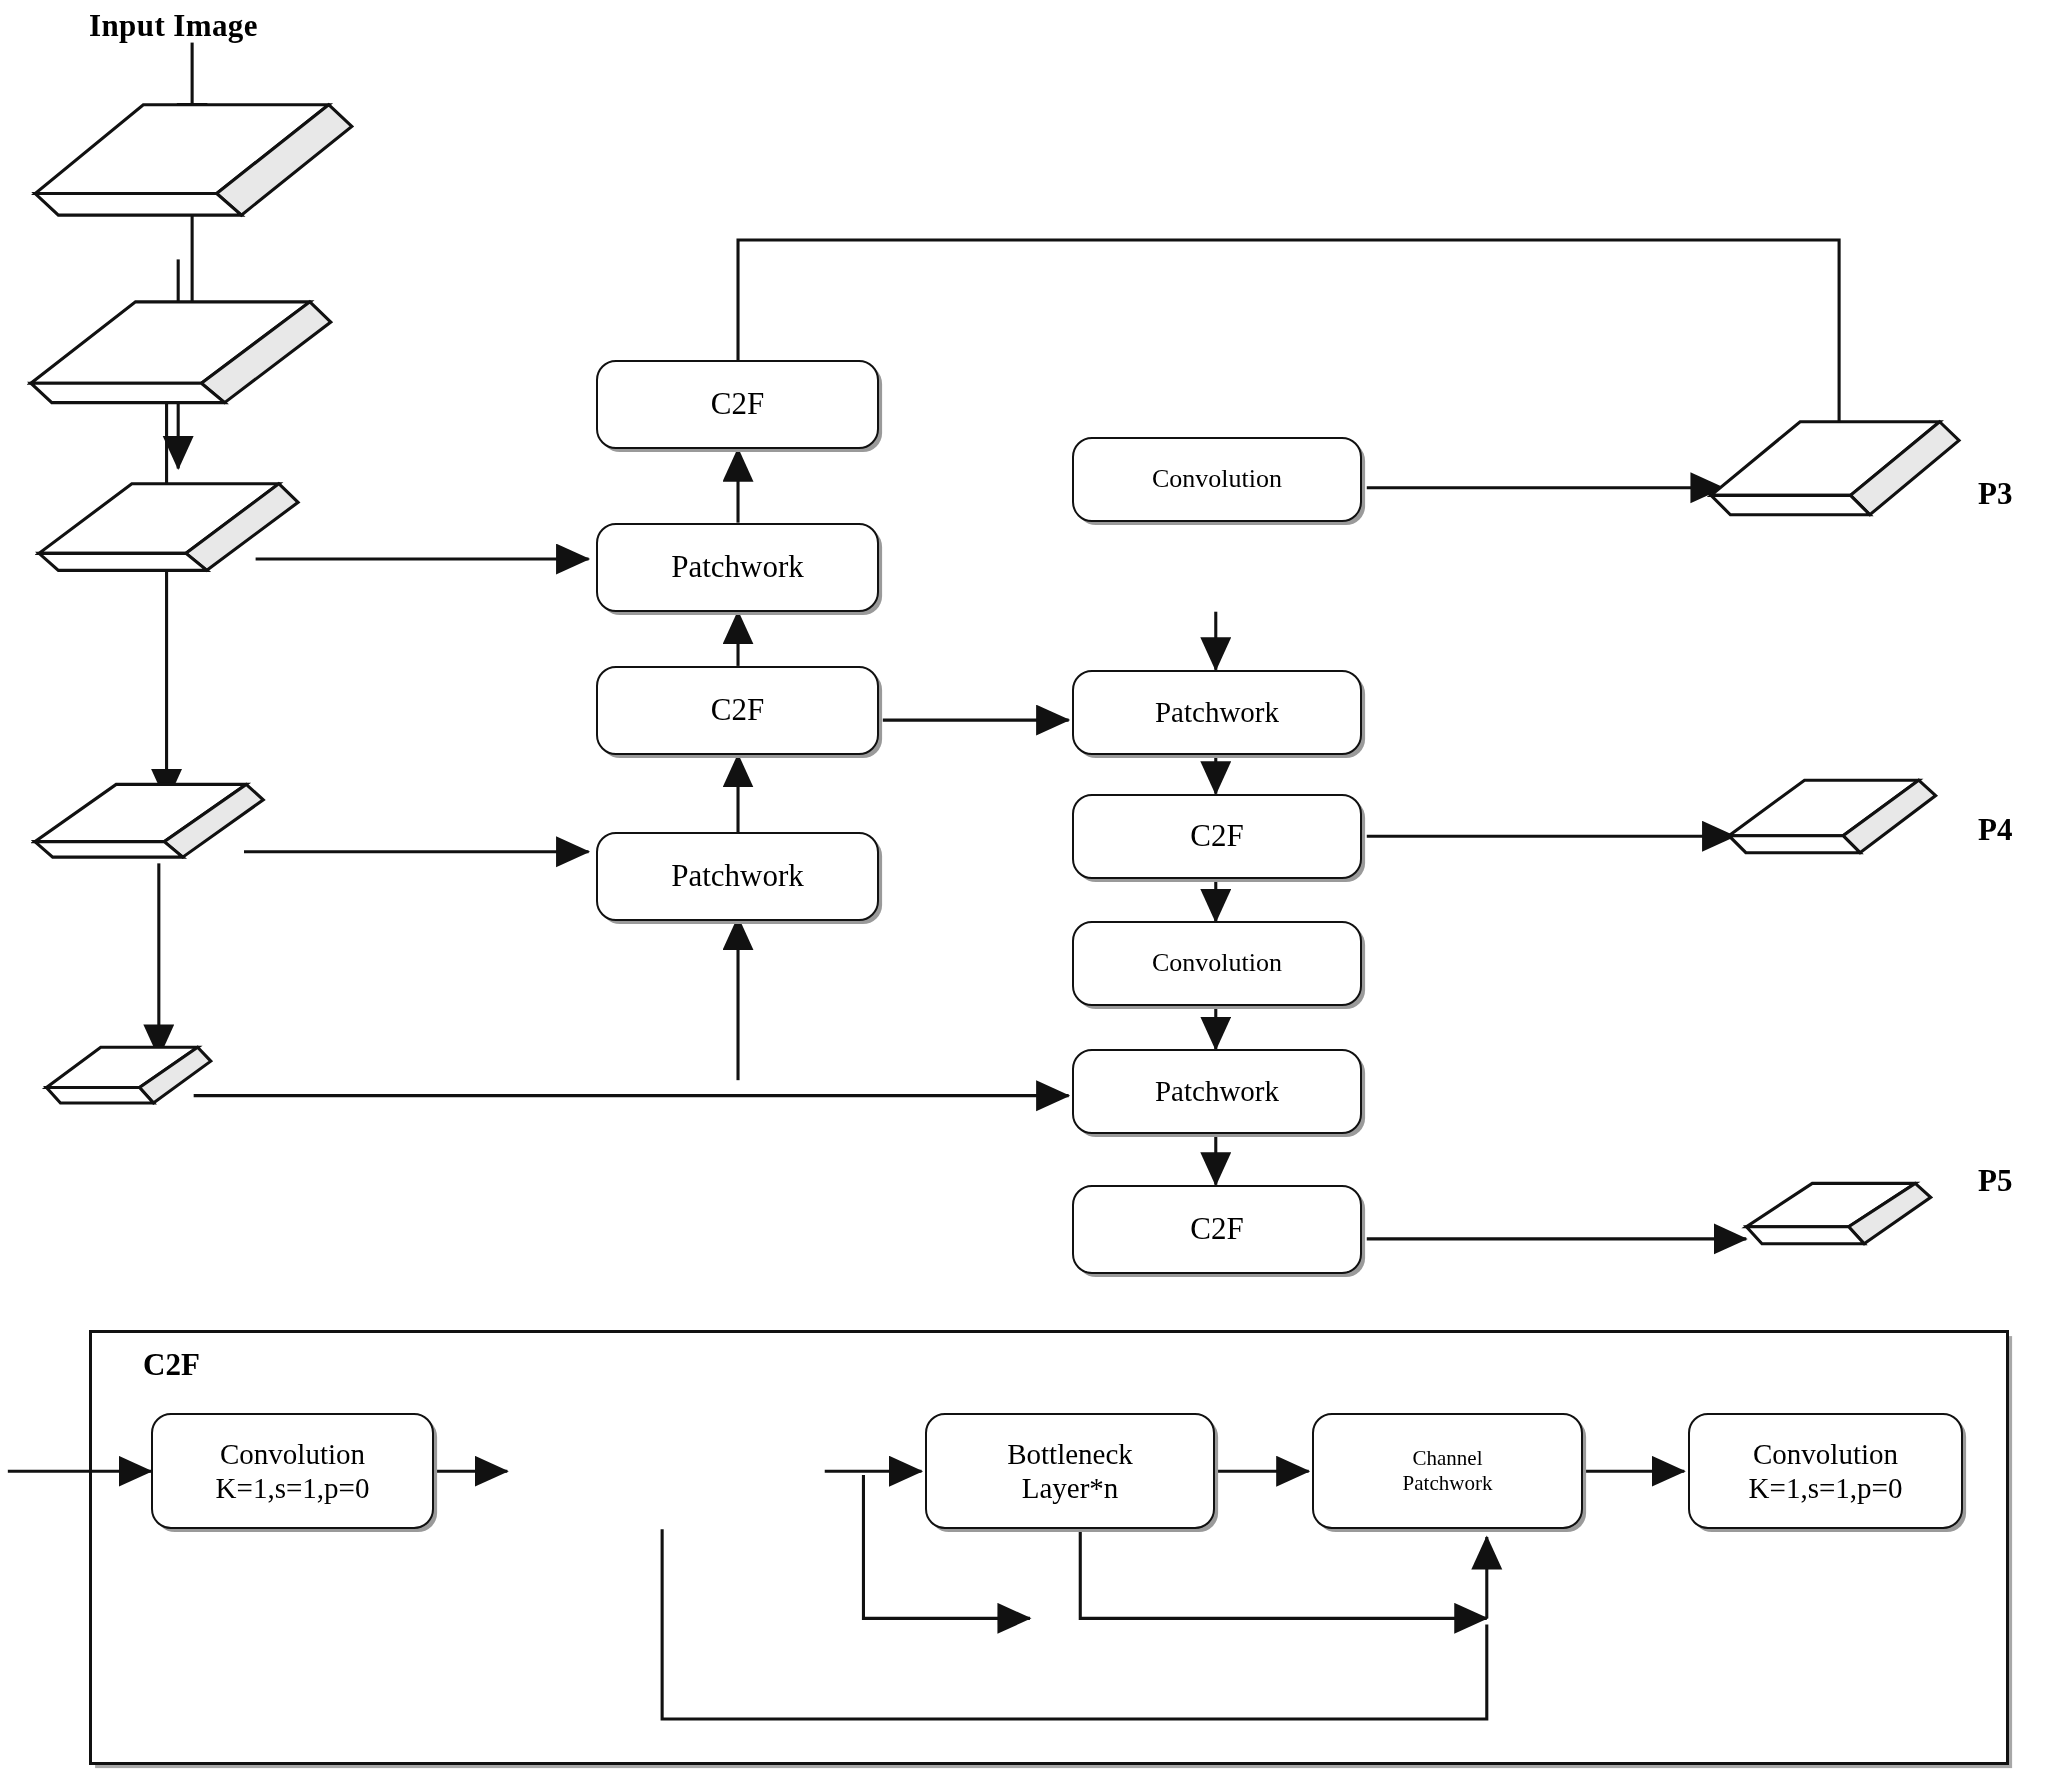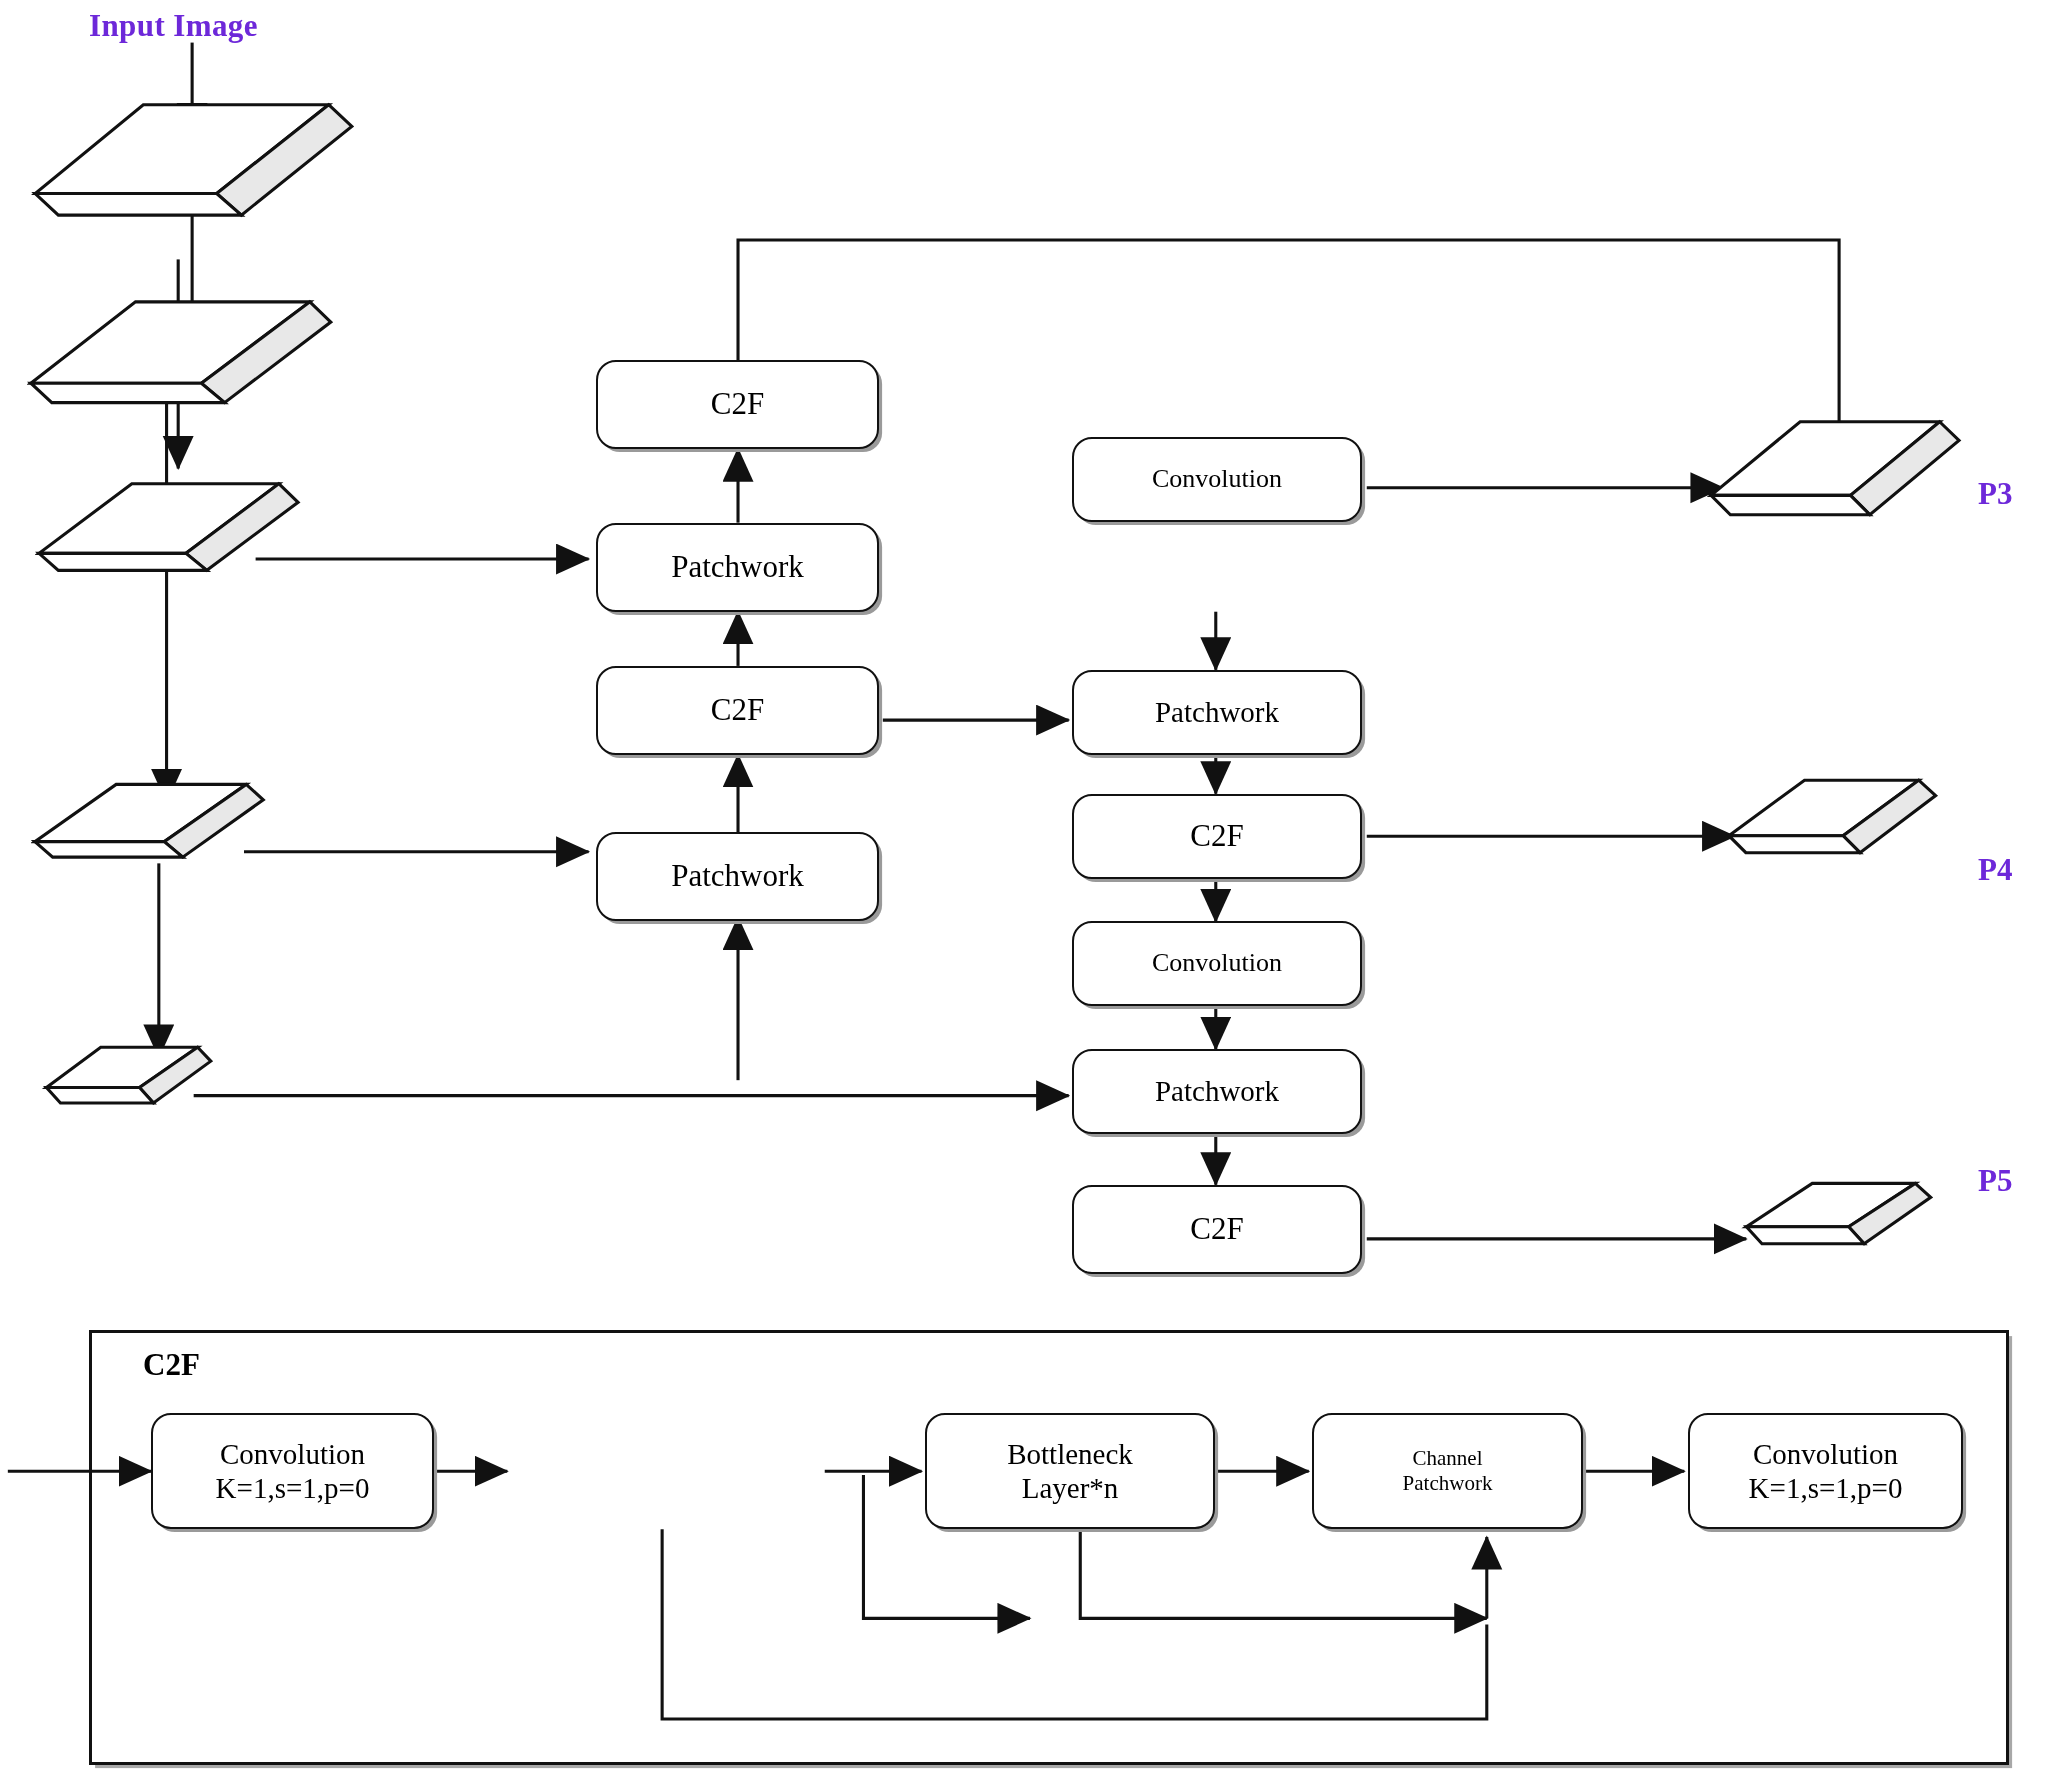--- a/index.html
+++ b/index.html
@@ -14,21 +14,21 @@
     background:#fff;
     box-shadow:3.9px 3.9px 0 -0.8px #9a9a9a;
     display:flex;align-items:center;justify-content:center;
     text-align:center;
     font-family:"Liberation Serif",serif;
     color:#000;
     line-height:1.18;
   }
   .node .lbl{display:block;}
   .node .lbl2{display:block;text-align:center;}
-  .txt{position:absolute;font-family:"Liberation Serif",serif;color:#6d28d9;white-space:nowrap;}
+  .txt{position:absolute;font-family:"Liberation Serif",serif;color:#000000;white-space:nowrap;}
   .input-title{font-weight:bold;font-size:31px;letter-spacing:0.4px;}
   .plabel{font-size:31px;font-weight:bold;}
   .panel{
     position:absolute;box-sizing:border-box;
     border:3.9px solid #111;background:transparent;
     box-shadow:4.6px 4.6px 0 -1.5px #a8a8a8;
   }
   .panel-title{position:absolute;font-weight:bold;font-size:31px;font-family:"Liberation Serif",serif;}
   .slab{position:absolute;}
 </style>
@@ -148,21 +148,21 @@
 
   <svg class="slab" style="left:1731px;top:1177px;" width="209" height="101" viewBox="0 0 270 130">
     <polygon points="105,8 238,8 152,64 20,64" fill="#fff" stroke="#111" stroke-width="4"></polygon>
     <polygon points="238,8 258,26 172,86 152,64" fill="#e8e8e8" stroke="#111" stroke-width="4"></polygon>
     <polygon points="20,64 152,64 172,86 40,86" fill="#fff" stroke="#111" stroke-width="4"></polygon>
   </svg>
 
   <div class="txt input-title" style="left:89px;top:7.7px;">Input Image</div>
 
   <div class="txt plabel" style="left:1978px;top:476px;">P3</div>
-  <div class="txt plabel" style="left:1978px;top:852px;">P4</div>
+  <div class="txt plabel" style="left:1978px;top:812px;">P4</div>
   <div class="txt plabel" style="left:1978px;top:1163px;">P5</div>
 
   <div class="node" style="left:596px;top:360px;width:283px;height:89px;font-size:31px;">
     <span class="lbl">C2F</span>
   </div>
 
   <div class="node" style="left:596px;top:523px;width:283px;height:89px;font-size:31px;">
     <span class="lbl">Patchwork</span>
   </div>
 

